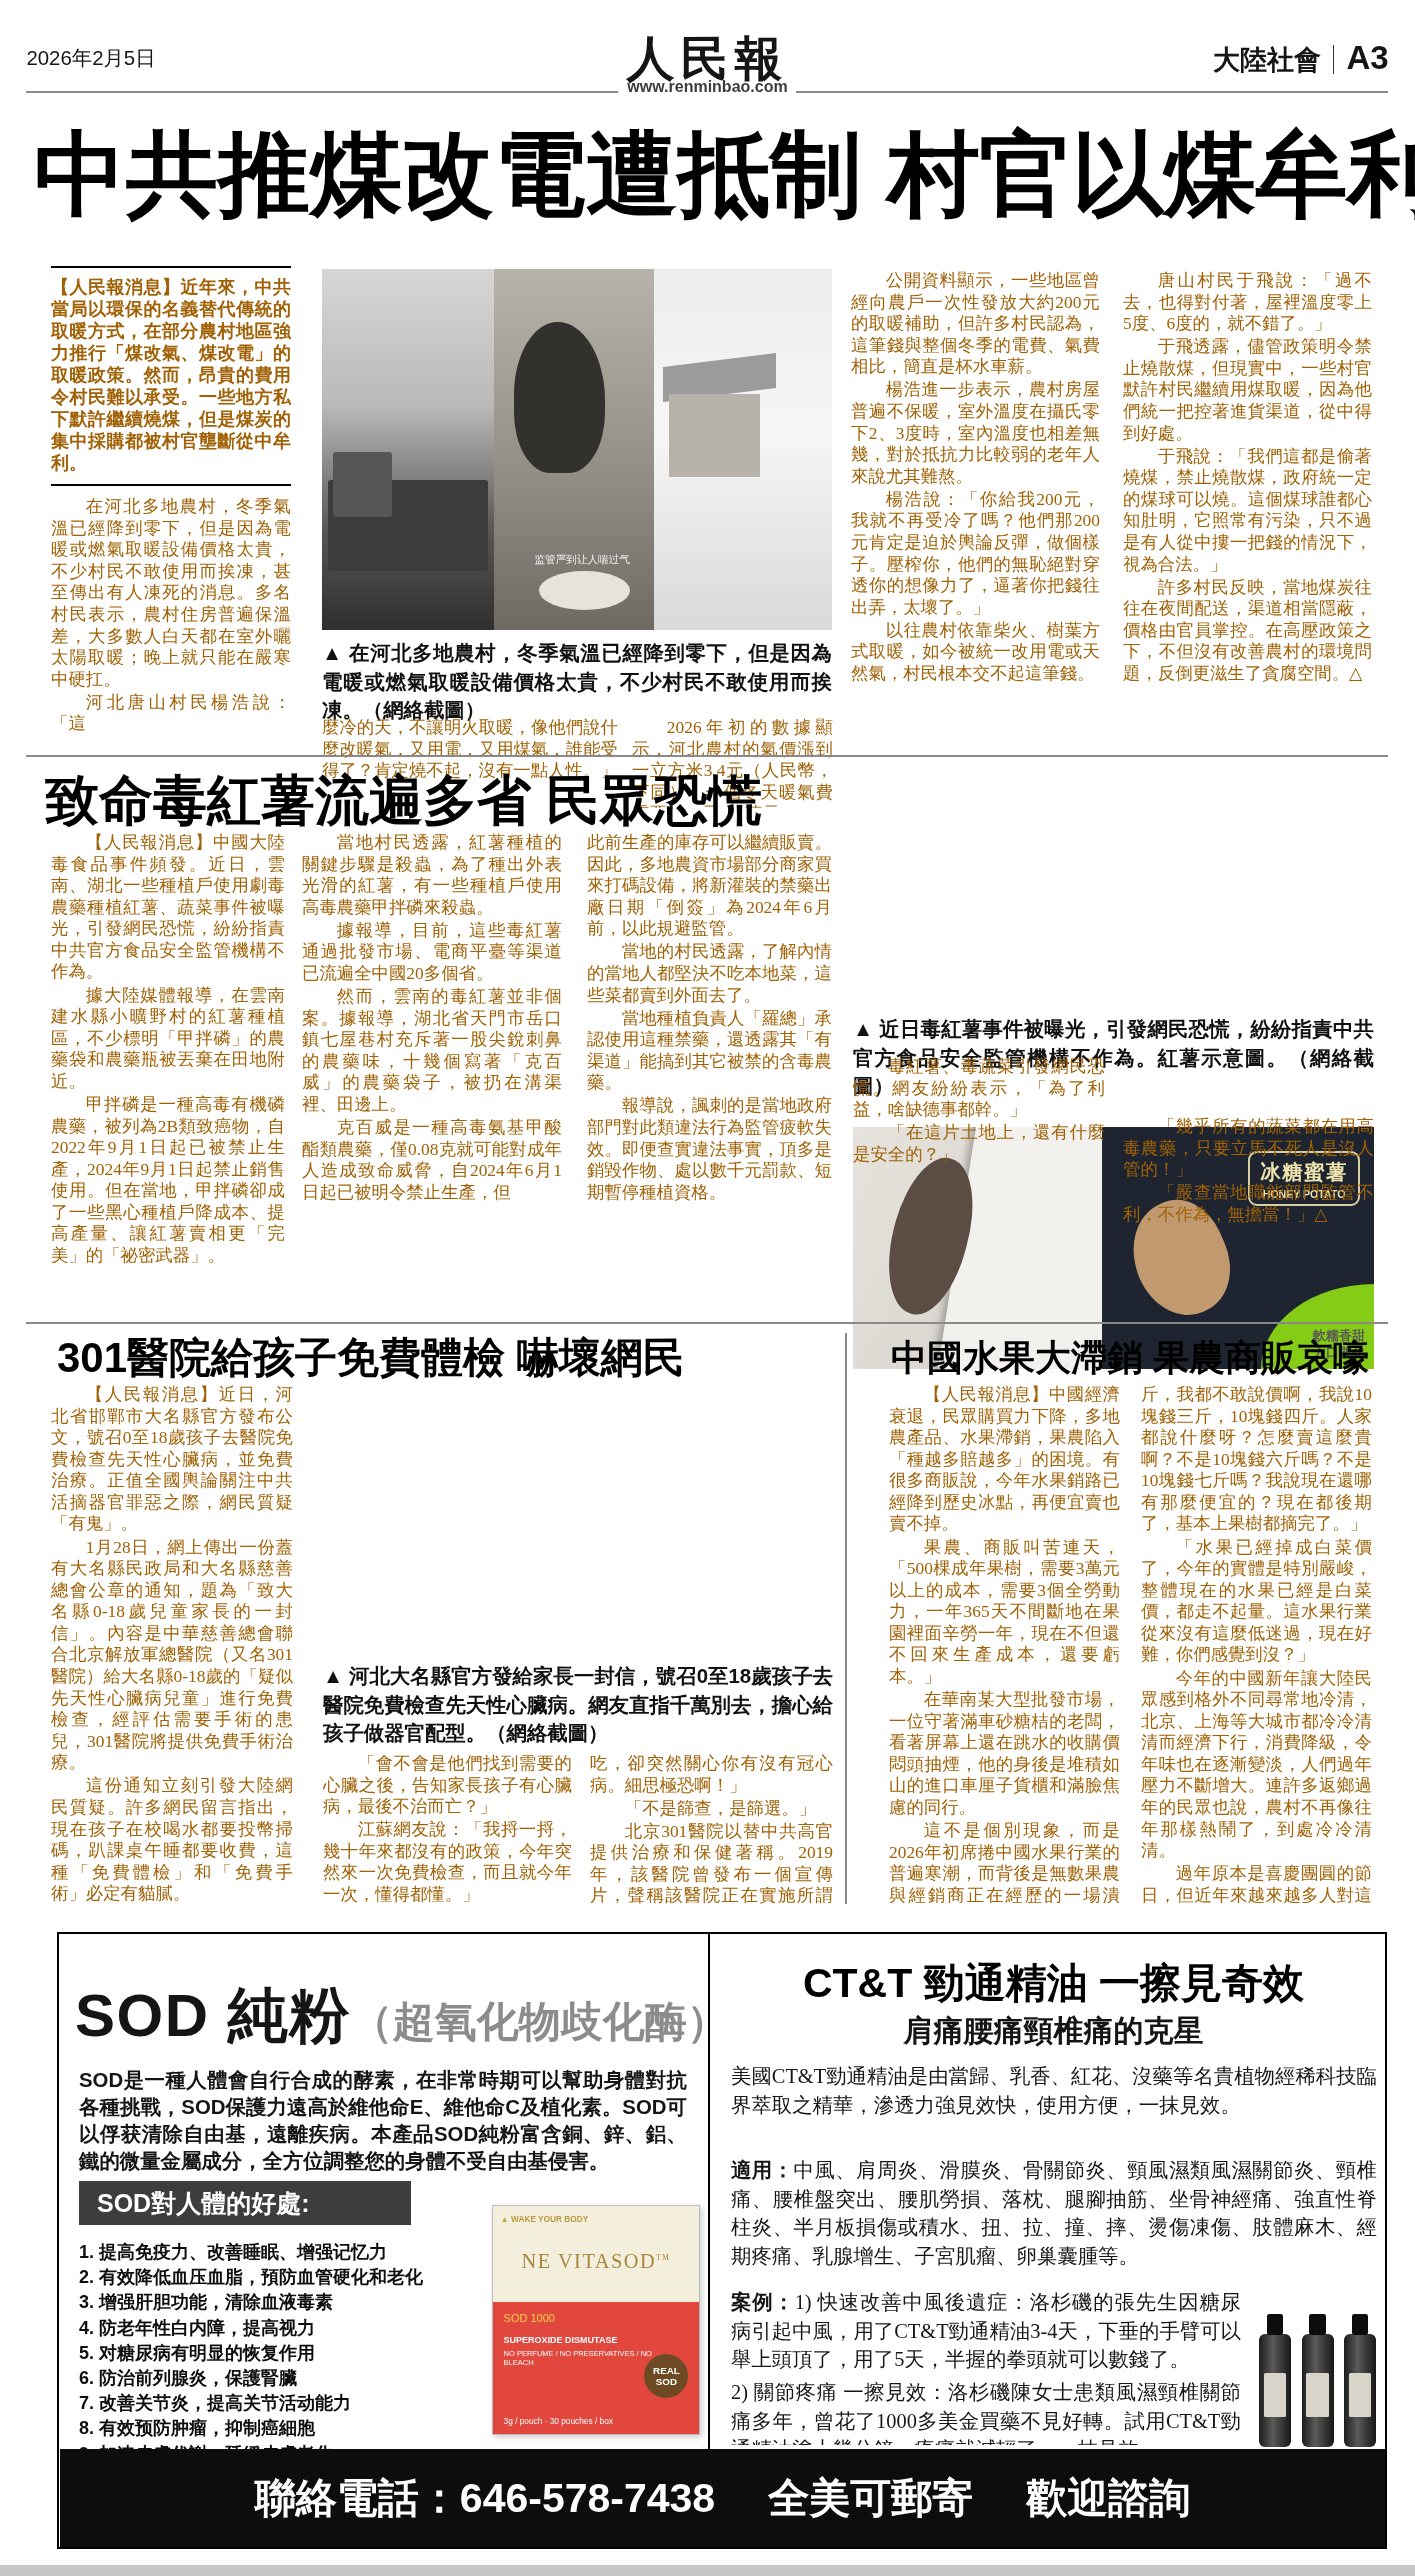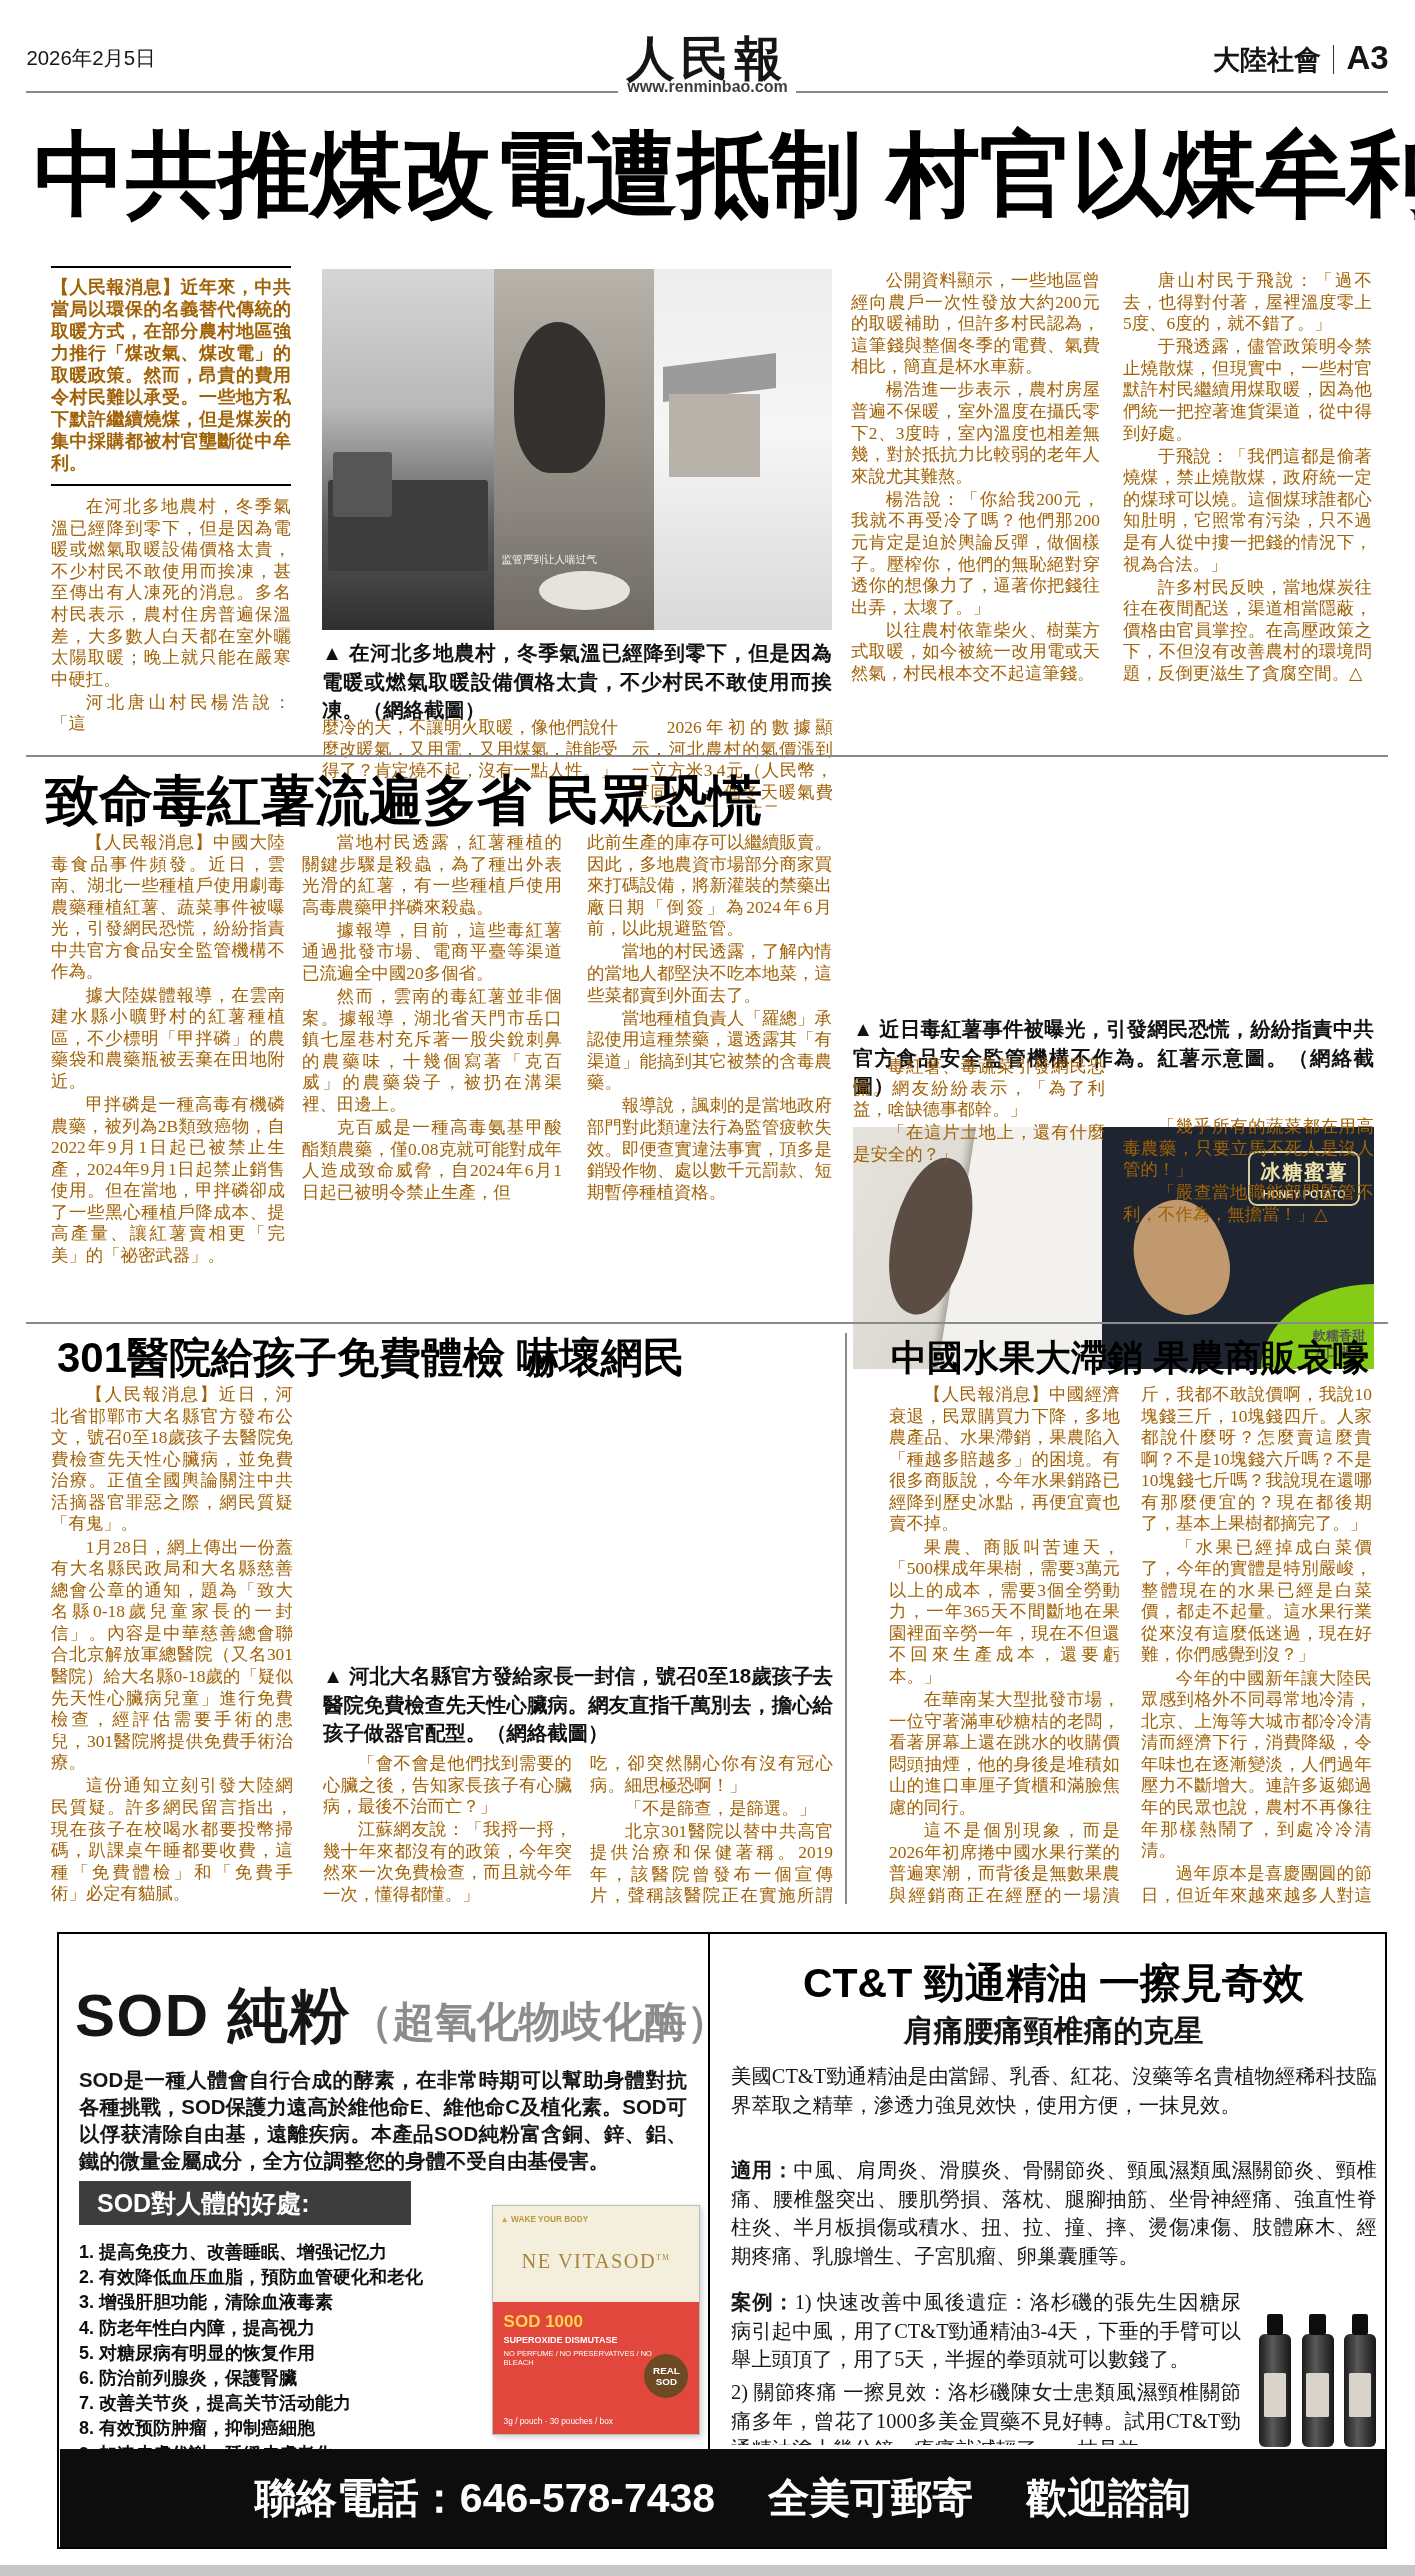--- a/index.html
+++ b/index.html
@@ -20,21 +20,21 @@
   
   .ph-a{background:linear-gradient(180deg,#d6d6d6 0%,#b9b9b9 38%,#585858 72%,#2f2f2f 100%);}
   .ph-a .machine{position:absolute;left:6px;right:6px;bottom:59px;height:91px;background:#3c3c3c;border-radius:3px;}
   .ph-a .cab{position:absolute;left:10.6px;bottom:113px;width:59px;height:65px;background:#565656;border-radius:3px;}
   .ph-b{background:linear-gradient(180deg,#b7b2aa 0%,#948f87 55%,#6e6962 100%);}
   .ph-b .figure{position:absolute;left:19.6px;top:53px;width:91px;height:151px;background:#33312e;border-radius:48% 52% 40% 40%;}
   .ph-b .bowl{position:absolute;left:45px;bottom:19.6px;width:91px;height:39px;background:#e6e3dc;border-radius:50%;}
   .ph-c{background:linear-gradient(180deg,#ededed 0%,#f6f6f6 45%,#d9d9d9 100%);}
   .ph-c .roof{position:absolute;left:9px;top:91px;width:113px;height:35px;background:#9b9b9b;transform:skewY(-7deg);}
   .ph-c .wall{position:absolute;left:15px;top:125px;width:91px;height:83px;background:#b7b2aa;}
-  .ovtext{position:absolute;color:#fff;font-family:"Liberation Sans",sans-serif;}
+  .ovtext{position:absolute;color:#fff;font-family:"Liberation Sans",sans-serif;margin-left:33px;}
   
   .ph2l{background:linear-gradient(120deg,#e6e3dd 0%,#d2cec6 100%);}
   .ph2l .potato{position:absolute;left:16%;top:12%;width:30%;height:66%;background:#5c4d44;border-radius:48% 52% 46% 54%;transform:rotate(16deg);}
   .ph2l .paper{position:absolute;right:-12%;top:-6%;width:70%;height:112%;background:#f2f1ee;transform:rotate(9deg);box-shadow:-4.5px 3px 7.5px rgba(0,0,0,.25);}
   .ph2r{background:#1e2530;}
   .hp-label{position:absolute;top:10%;right:5%;border:2.3px solid #d8d0a0;border-radius:9px;padding:4.5px 10.6px;text-align:center;color:#efe5ad;}
   .ph2r .potato2{position:absolute;left:12%;top:30%;width:34%;height:48%;background:#c09a6e;border-radius:55% 45% 50% 50%;transform:rotate(-24deg);}
   .ph2r .corner{position:absolute;right:0;bottom:0;width:113px;height:85px;background:#84cc16;border-radius:100% 0 0 0;}
   .ph2r .corner div{position:absolute;right:9px;bottom:7.5px;text-align:right;color:#5a5a52;font-weight:bold;font-size:13px;line-height:1.3;font-family:"Liberation Sans",sans-serif;}
   
@@ -254,21 +254,21 @@
   <div class="abs prodbox" style="left:492px;top:2205px;width:206px;height:228px;">
     <div class="prod-top">
       <div class="sans" style="position:absolute;left:7.5px;top:7.5px;font-size:8.3px;color:#b89a3e;font-weight:bold;">
         <span style="color:#c9a73f;">▲</span> <span>WAKE YOUR BODY</span>
       </div>
       <div class="serif" style="position:absolute;left:0;right:0;top:44px;text-align:center;color:#a8863e;font-size:20.4px;letter-spacing:1.5px;">
         <span>NE VITASOD</span><sup style="font-size:7.5px;">TM</sup>
       </div>
     </div>
     <div class="prod-bot">
-      <div style="position:absolute;left:10.6px;top:10.6px;color:#ffd34d;font-weight:bold;font-size:17px;">SOD 1000</div>
+      <div style="position:absolute;left:10.6px;top:10.6px;color:#ffd34d;font-weight:normal;font-size:11px;">SOD 1000</div>
       <div style="position:absolute;left:10.6px;top:33px;font-size:9px;font-weight:bold;">SUPEROXIDE DISMUTASE</div>
       <div style="position:absolute;left:10.6px;top:47px;font-size:7.5px;width:166px;">NO PERFUME / NO PRESERVATIVES / NO BLEACH</div>
       <div class="badge">REAL SOD</div>
       <div style="position:absolute;left:10.6px;bottom:7.5px;font-size:8.3px;">3g / pouch · 30 pouches / box</div>
     </div>
   </div>
 
   <div class="abs headline" style="left:725px;top:1956px;width:657px;text-align:center;font-size:41px;white-space:normal;">CT&amp;T 勁通精油 一擦見奇效</div>
   <div class="abs sans" style="left:725px;top:2011px;width:657px;text-align:center;font-weight:900;font-size:30px;">肩痛腰痛頸椎痛的克星</div>
 

